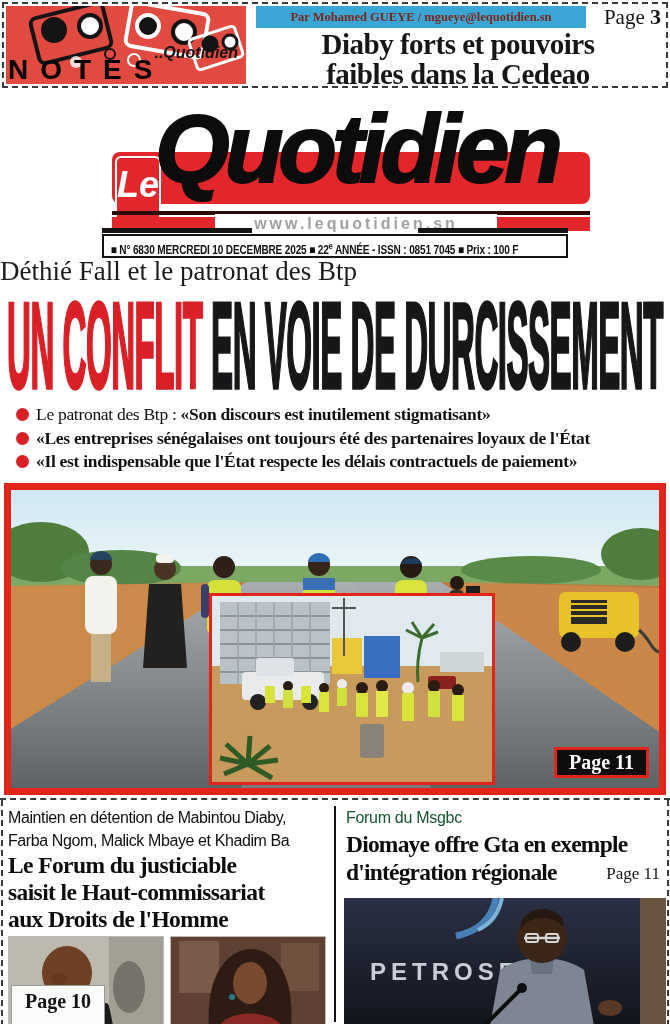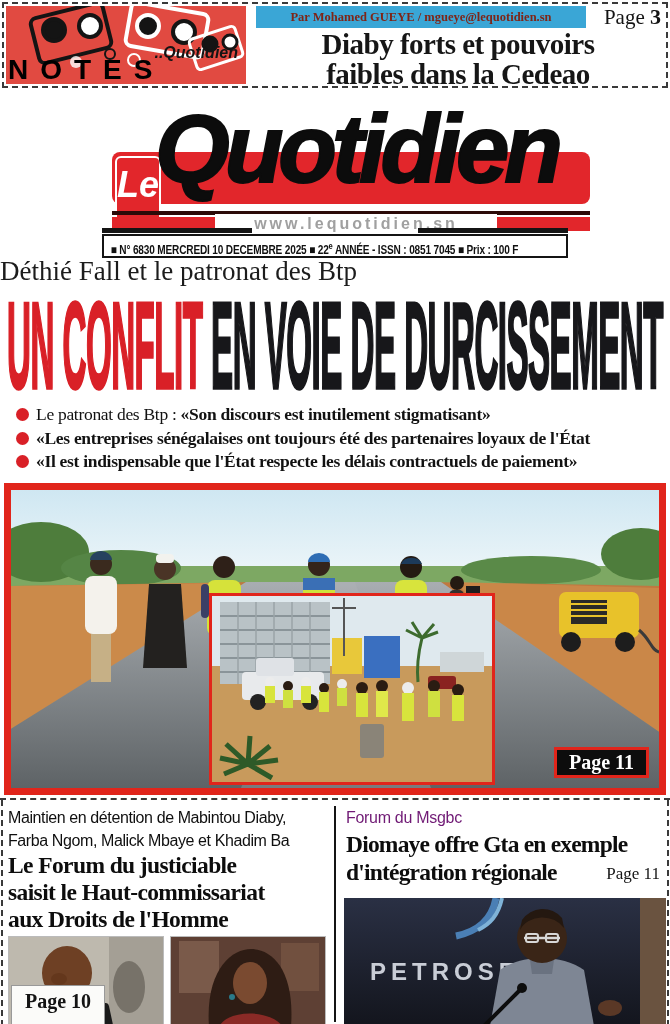--- a/index.html
+++ b/index.html
@@ -72,21 +72,21 @@
   .bl-kicker div { white-space:nowrap; font-family:"Liberation Sans",sans-serif; font-size:16px; line-height:23px;
                    letter-spacing:-0.4px; color:#0f0f0f; }
   .bl-headline { position:absolute; left:8px; top:52px; width:326px; overflow:hidden; }
   .bl-headline div { white-space:nowrap; font-weight:700; font-size:23.5px; line-height:27px; letter-spacing:-0.6px; color:#0d0d0d; }
   .bl-photos { position:absolute; left:8px; top:136px; display:flex; gap:6px; }
   .bl-photo { position:relative; width:156px; height:90px; overflow:hidden; border:1px solid #bbb; background:#b8b4aa; }
   .page10-badge { position:absolute; left:2px; top:48px; width:94px; height:42px; background:#fbfbf9; border:1px solid #999;
                   text-align:center; font-weight:700; font-size:20px; color:#141414; padding-top:4px; }
 
   .br-kicker { position:absolute; left:346px; top:6px; font-family:"Liberation Sans",sans-serif; font-size:16px;
-               line-height:23px; letter-spacing:-0.3px; color:#701a75; white-space:nowrap; }
+               line-height:23px; letter-spacing:-0.3px; color:#14532d; white-space:nowrap; }
   .br-headline { position:absolute; left:346px; top:30px; width:320px; overflow:hidden; }
   .br-headline div { white-space:nowrap; font-weight:700; font-size:23.5px; line-height:28px; letter-spacing:-0.8px; color:#0d0d0d; }
   .br-pageref { position:absolute; right:10px; top:64px; font-size:17px; color:#141414; }
   .br-photo { position:absolute; left:344px; top:98px; width:322px; height:128px; overflow:hidden; background:#1c212f; }
 </style>
 </head>
 <body>
 
 <div class="page">
 

